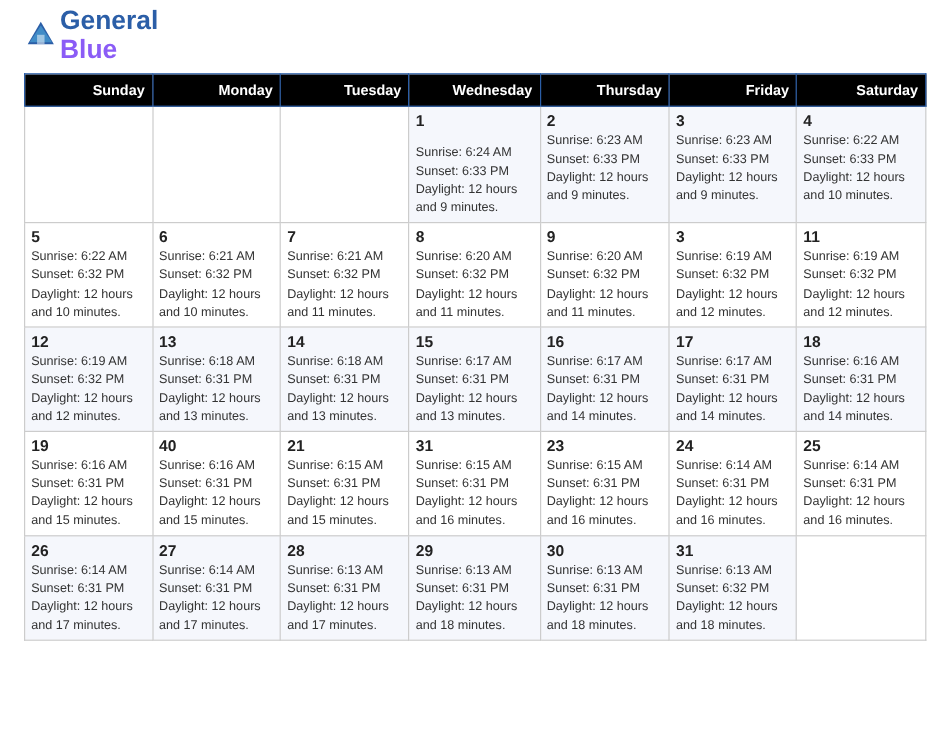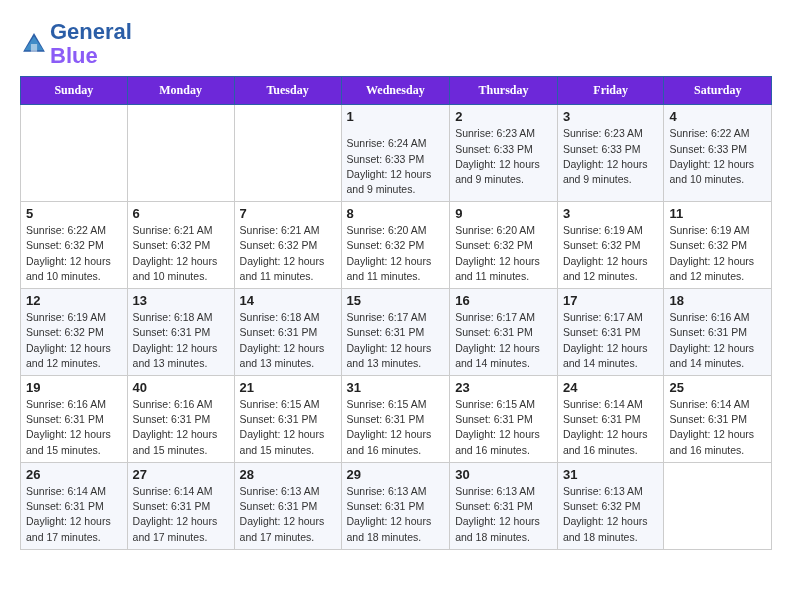--- a/index.html
+++ b/index.html
@@ -4,21 +4,21 @@
   <style>
     * { box-sizing: border-box; margin: 0; padding: 0; }
     body {
       font-family: Arial, sans-serif;
       background: #fff;
       width: 792px;
       min-height: 612px;
     }
     .container {
       width: 792px;
-      padding: 20px 20px 16px 20px;
+      padding: 5px 20px 16px 20px;
     }
     .header {
       display: flex;
       justify-content: space-between;
       align-items: flex-start;
       margin-bottom: 8px;
     }
     .logo {
       display: flex;
       align-items: center;
@@ -48,28 +48,27 @@
     .location {
       font-size: 15px;
       color: #444;
     }
     table {
       width: 100%;
       border-collapse: collapse;
       font-size: 11px;
     }
     thead tr th {
-      background: #6d28d9;
+      background: #000000;
       color: #fff;
-      text-align: center;
+      text-align: right;
       padding: 6px 6px;
       font-size: 12px;
       font-weight: bold;
       border: 1px solid #2b5ea7;
-      font-family: Liberation Serif, serif;
     }
     tbody tr {
       vertical-align: top;
     }
     tbody tr td {
       border: 1px solid #ccc;
       padding: 4px 5px;
       height: 78px;
       width: 113px;
     }

